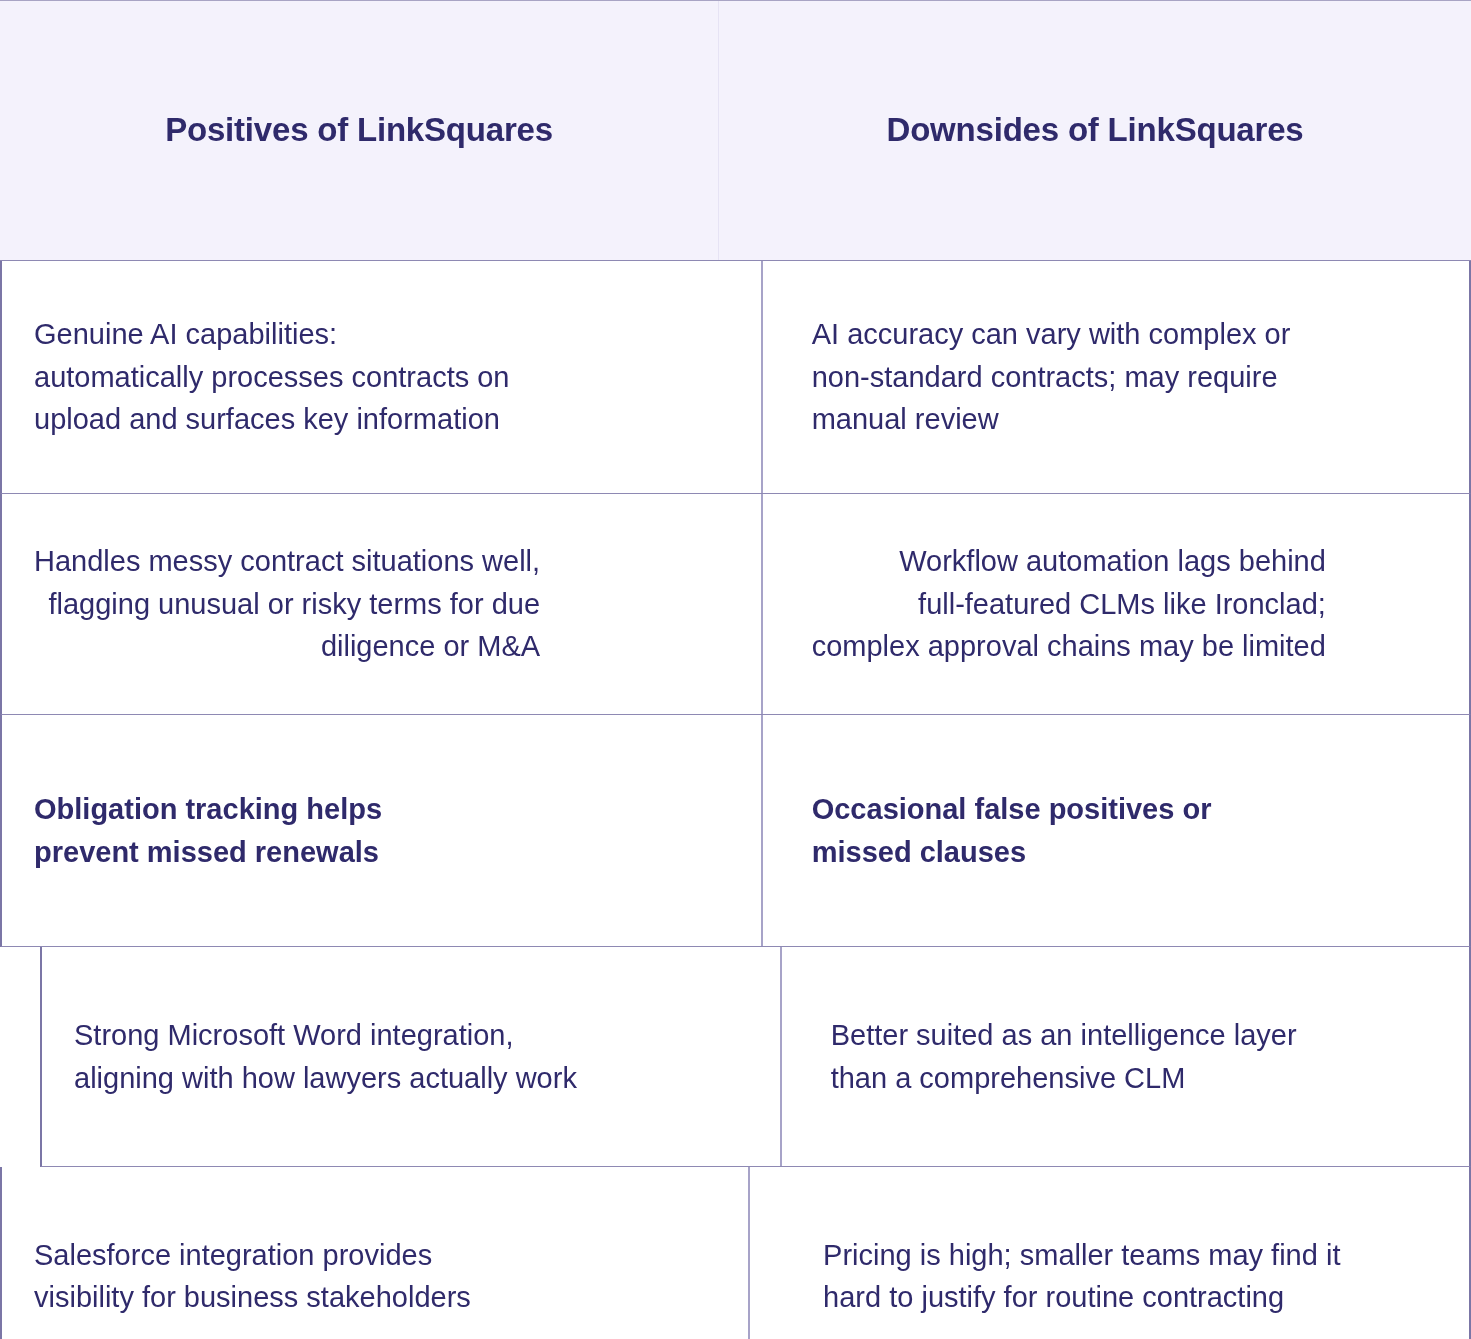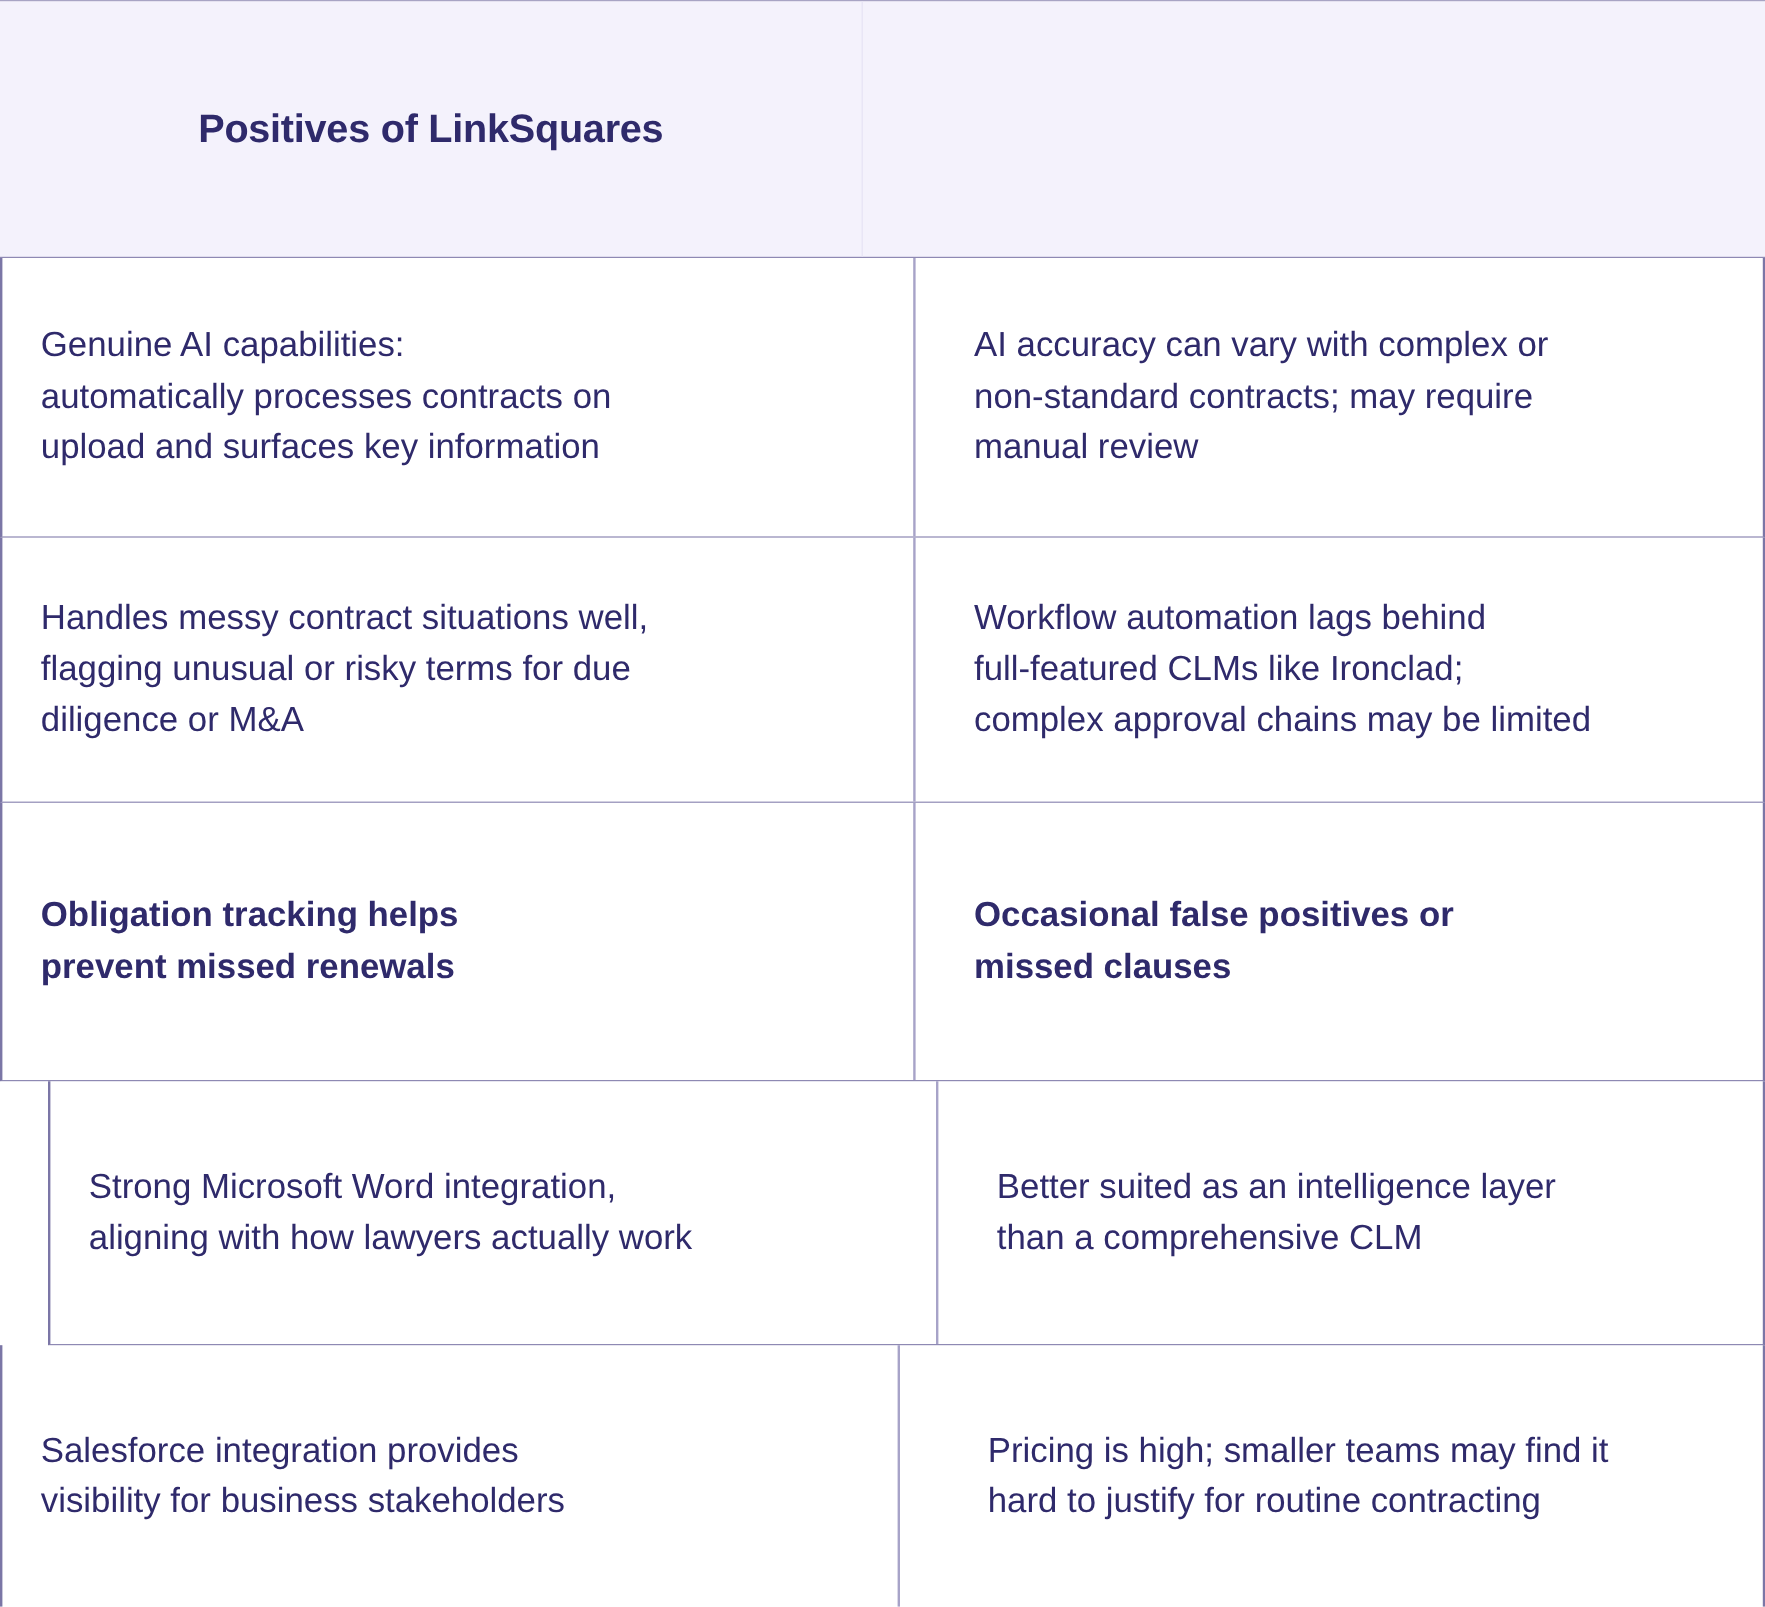--- a/index.html
+++ b/index.html
@@ -15,21 +15,21 @@
       color: #2f2a6b;
     }
     .table {
       position: relative;
       width: 1471px;
       height: 1339px;
       box-sizing: border-box;
     }
     .header {
       display: flex;
-      height: 215px;
+      height: 261px;
       background: #f4f2fc;
       border-top: 1px solid #a8a4c4;
       border-bottom: 1px solid #8e89b3;
       box-sizing: border-box;
     }
     .header .hcell {
       display: flex;
       align-items: center;
       justify-content: center;
       font-weight: bold;
@@ -77,36 +77,37 @@
     .cell .txt {
       white-space: pre-line;
     }
   </style>
 </head>
 <body>
 
 <div class="table">
   <div class="header">
     <div class="hcell left">Positives of LinkSquares</div>
+    <div class="hcell right">Downsides of LinkSquares</div>
   </div>
 
   <div class="row" style="height:233px;">
     <div class="cell left">
       <span class="txt">Genuine AI capabilities:
 automatically processes contracts on
 upload and surfaces key information</span>
     </div>
     <div class="cell right">
       <span class="txt">AI accuracy can vary with complex or
 non-standard contracts; may require
 manual review</span>
     </div>
   </div>
 
-  <div class="row" style="height:221px;">
+  <div class="row" style="height:221px;text-align:right;">
     <div class="cell left">
       <span class="txt">Handles messy contract situations well,
 flagging unusual or risky terms for due
 diligence or M&amp;A</span>
     </div>
     <div class="cell right">
       <span class="txt">Workflow automation lags behind
 full-featured CLMs like Ironclad;
 complex approval chains may be limited</span>
     </div>

